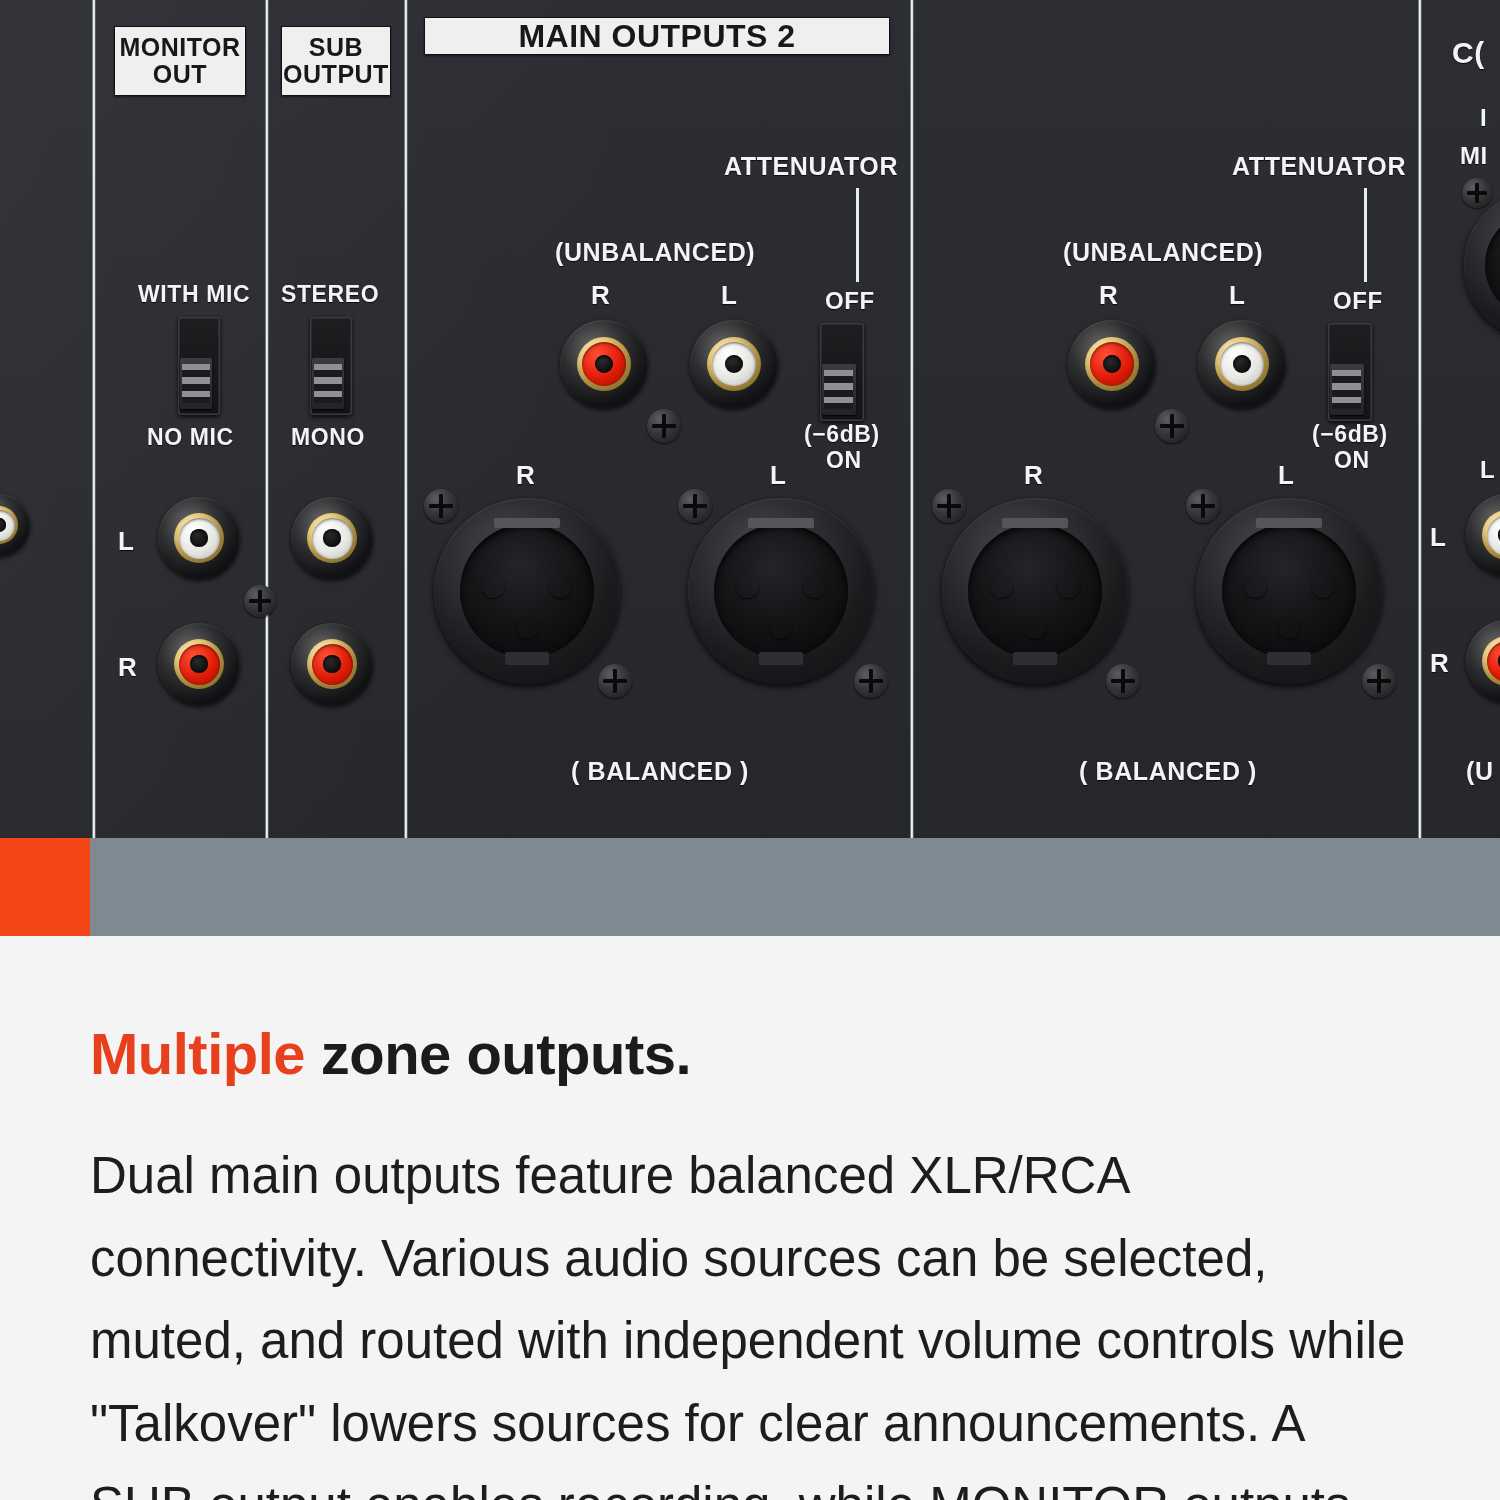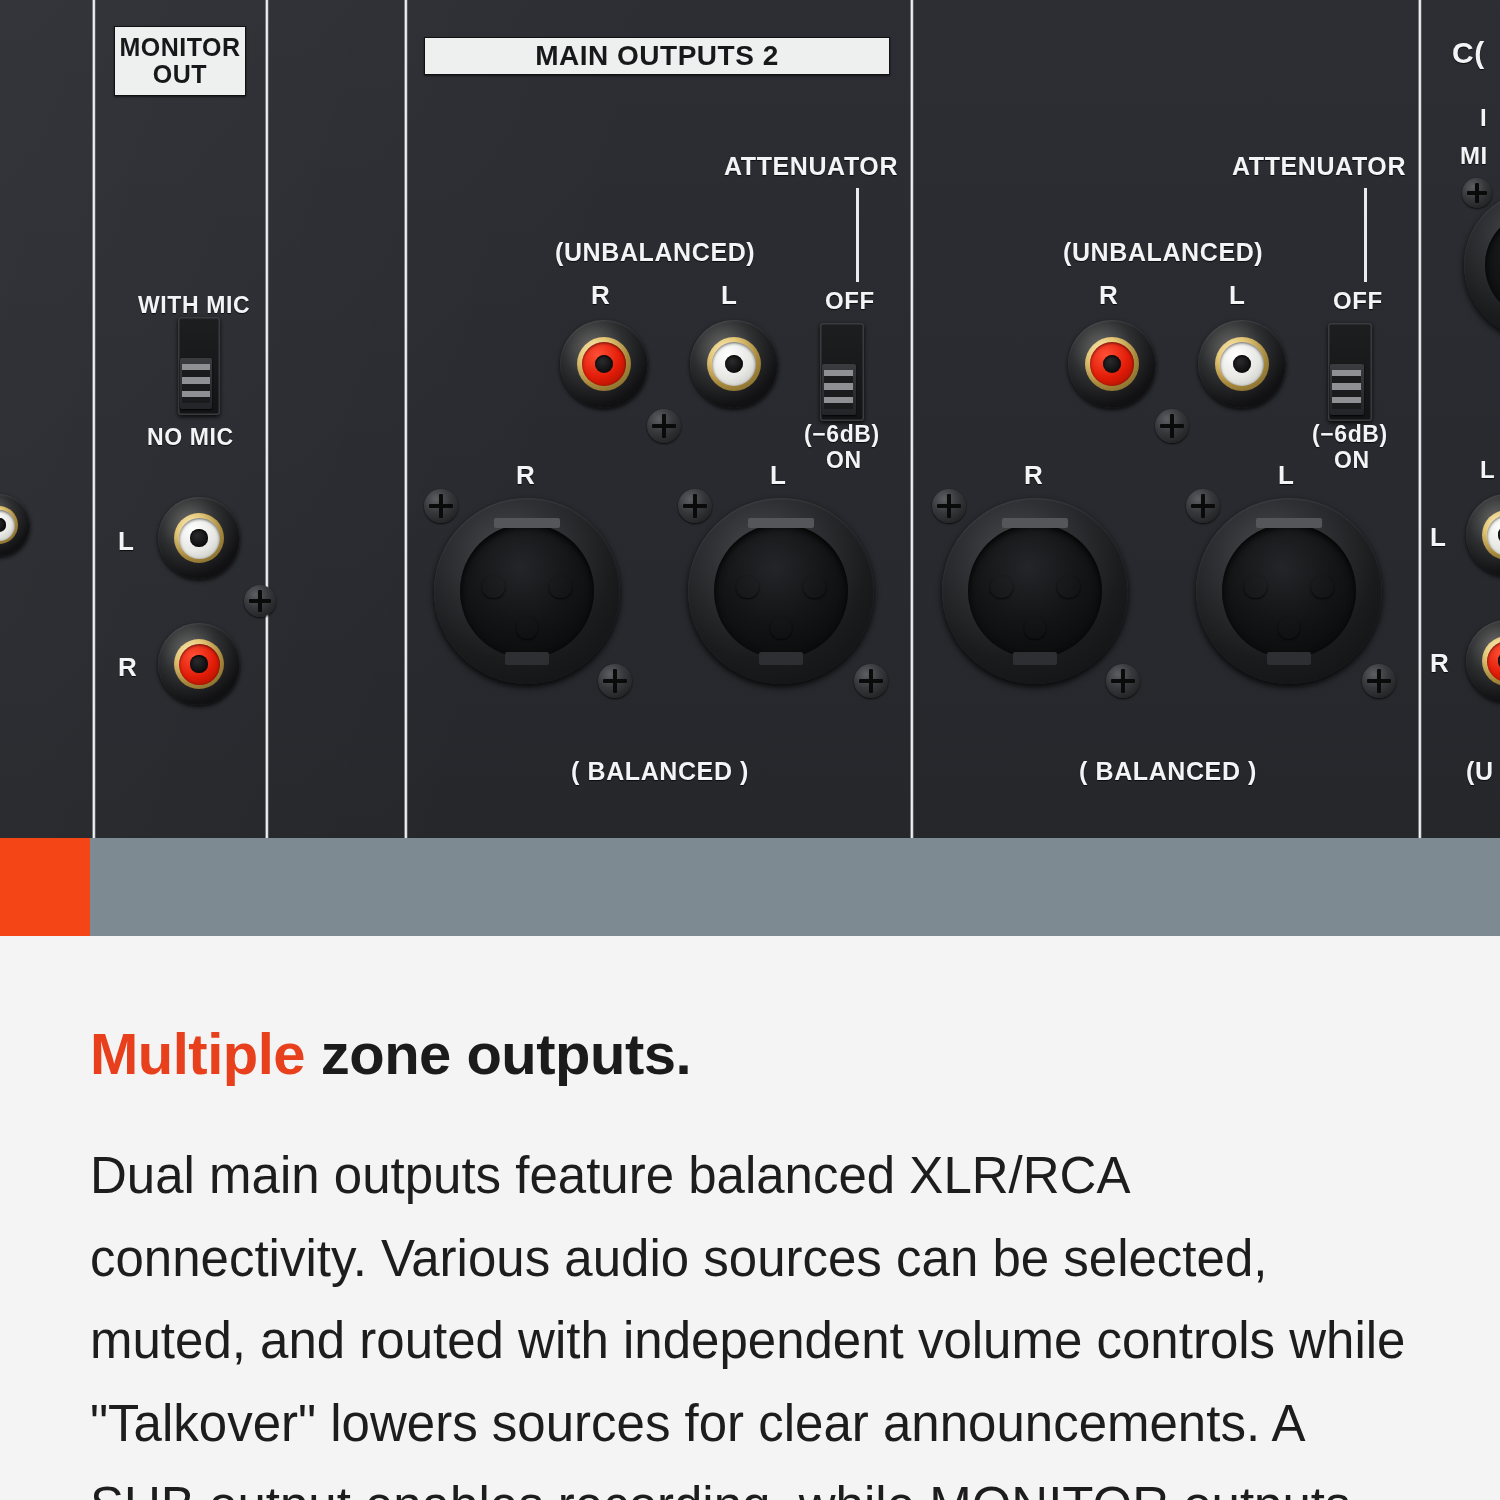--- a/index.html
+++ b/index.html
@@ -219,42 +219,63 @@
   <div class="divider" style="left:1418px;"></div>
 
   <div class="sect" style="left:96px; width:199px;padding-left:48px;">
     <div class="banner" style="left:18px; top:26px; width:132px; height:70px; font-size:25px;">
       <div>
         <div>MONITOR</div>
         <div>OUT</div>
       </div>
     </div>
 
-    <div class="slk" style="left:42px; top:292px; font-size:23px;">WITH MIC</div>
+    <div class="slk" style="left:42px; top:281px; font-size:23px;">WITH MIC</div>
     <div class="switch down" style="left:82px; top:317px; width:42px; height:98px;">
       <div class="thumb"></div>
     </div>
     <div class="slk" style="left:51px; top:424px; font-size:23px;">NO MIC</div>
 
     <div class="slk" style="left:22px; top:526px; font-size:26px;">L</div>
     <div class="rca white" style="left:62px; top:497px; width:82px; height:82px;">
       <div class="core"></div>
     </div>
 
     <div class="slk" style="left:22px; top:652px; font-size:26px;">R</div>
     <div class="rca red" style="left:62px; top:623px; width:82px; height:82px;">
       <div class="core"></div>
     </div>
 
     <div class="screw" style="left:148px; top:585px; width:32px; height:32px;"></div>
   </div>
 
+  <div class="sect" style="left:269px; width:135px;">
+    <div class="banner" style="left:12px; top:26px; width:110px; height:70px; font-size:25px;">
+      <div>
+        <div>SUB</div>
+        <div>OUTPUT</div>
+      </div>
+    </div>
+
+    <div class="slk" style="left:12px; top:281px; font-size:23px;">STEREO</div>
+    <div class="switch down" style="left:41px; top:317px; width:42px; height:98px;">
+      <div class="thumb"></div>
+    </div>
+    <div class="slk" style="left:22px; top:424px; font-size:23px;">MONO</div>
+
+    <div class="rca white" style="left:22px; top:497px; width:82px; height:82px;">
+      <div class="core"></div>
+    </div>
+    <div class="rca red" style="left:22px; top:623px; width:82px; height:82px;">
+      <div class="core"></div>
+    </div>
+  </div>
 
   <div class="sect" style="left:408px; width:502px;">
-    <div class="banner" style="left:16px; top:37px; width:466px; height:38px; font-size:28px;">MAIN OUTPUTS 2</div>
+    <div class="banner" style="left:16px; top:17px; width:466px; height:38px; font-size:32px;">MAIN OUTPUTS 2</div>
 
     <div class="slk" style="left:316px; top:152px; font-size:25px;">ATTENUATOR</div>
     <div class="attline" style="left:448px; top:188px; height:94px;"></div>
     <div class="slk" style="left:417px; top:287px; font-size:24px;">OFF</div>
     <div class="switch down" style="left:412px; top:323px; width:44px; height:98px;">
       <div class="thumb"></div>
     </div>
     <div class="slk" style="left:396px; top:421px; font-size:23px;">(−6dB)</div>
     <div class="slk" style="left:418px; top:447px; font-size:23px;">ON</div>
 

